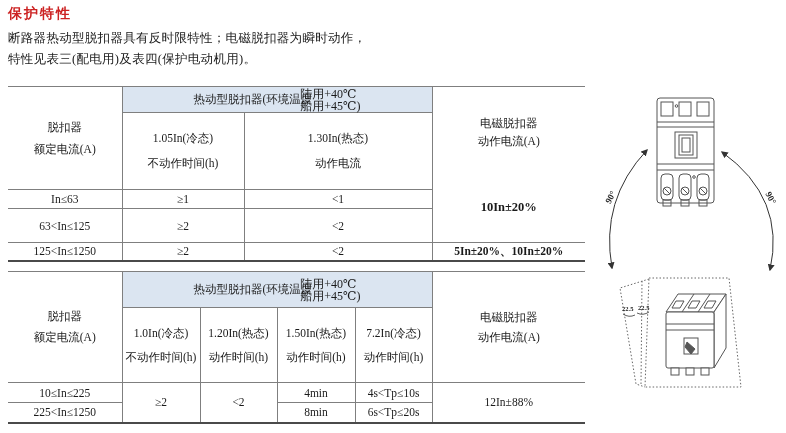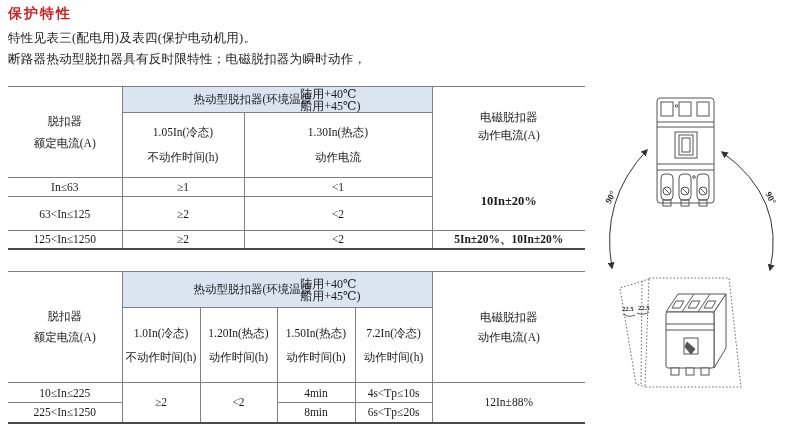--- a/index.html
+++ b/index.html
@@ -52,22 +52,22 @@
   .nb { border-bottom:hidden; }
   .nt { border-top:hidden; }
   svg text { font-family:"Liberation Serif","DejaVu Serif",serif; }
 </style>
 </head>
 <body>
 
 <div class="title">保护特性</div>
 
 <div class="intro">
+  <span>断路器热动型脱扣器具有反时限特性；电磁脱扣器为瞬时动作，</span>
   <span>特性见表三(配电用)及表四(保护电动机用)。</span>
-  <span>断路器热动型脱扣器具有反时限特性；电磁脱扣器为瞬时动作，</span>
 </div>
 
 <table class="tbl t1">
   <colgroup>
       <col style="width:114px">
       <col style="width:122px">
       <col style="width:188px">
       <col style="width:153px">
     </colgroup>
   <tbody>
@@ -86,21 +86,21 @@
       </div>
     </td>
     <td rowspan="4" class="magcell">
       <div class="mh">
         <span>电磁脱扣器</span>
         <span>动作电流(A)</span>
       </div>
       <div class="bv">10In±20%</div>
     </td>
   </tr>
-  <tr style="height:65px">
+  <tr style="height:77px">
     <td class="two">
       <span>1.05In(冷态)</span>
       <span>不动作时间(h)</span>
     </td>
     <td class="two">
       <span>1.30In(热态)</span>
       <span>动作电流</span>
     </td>
   </tr>
   <tr style="height:19px">

